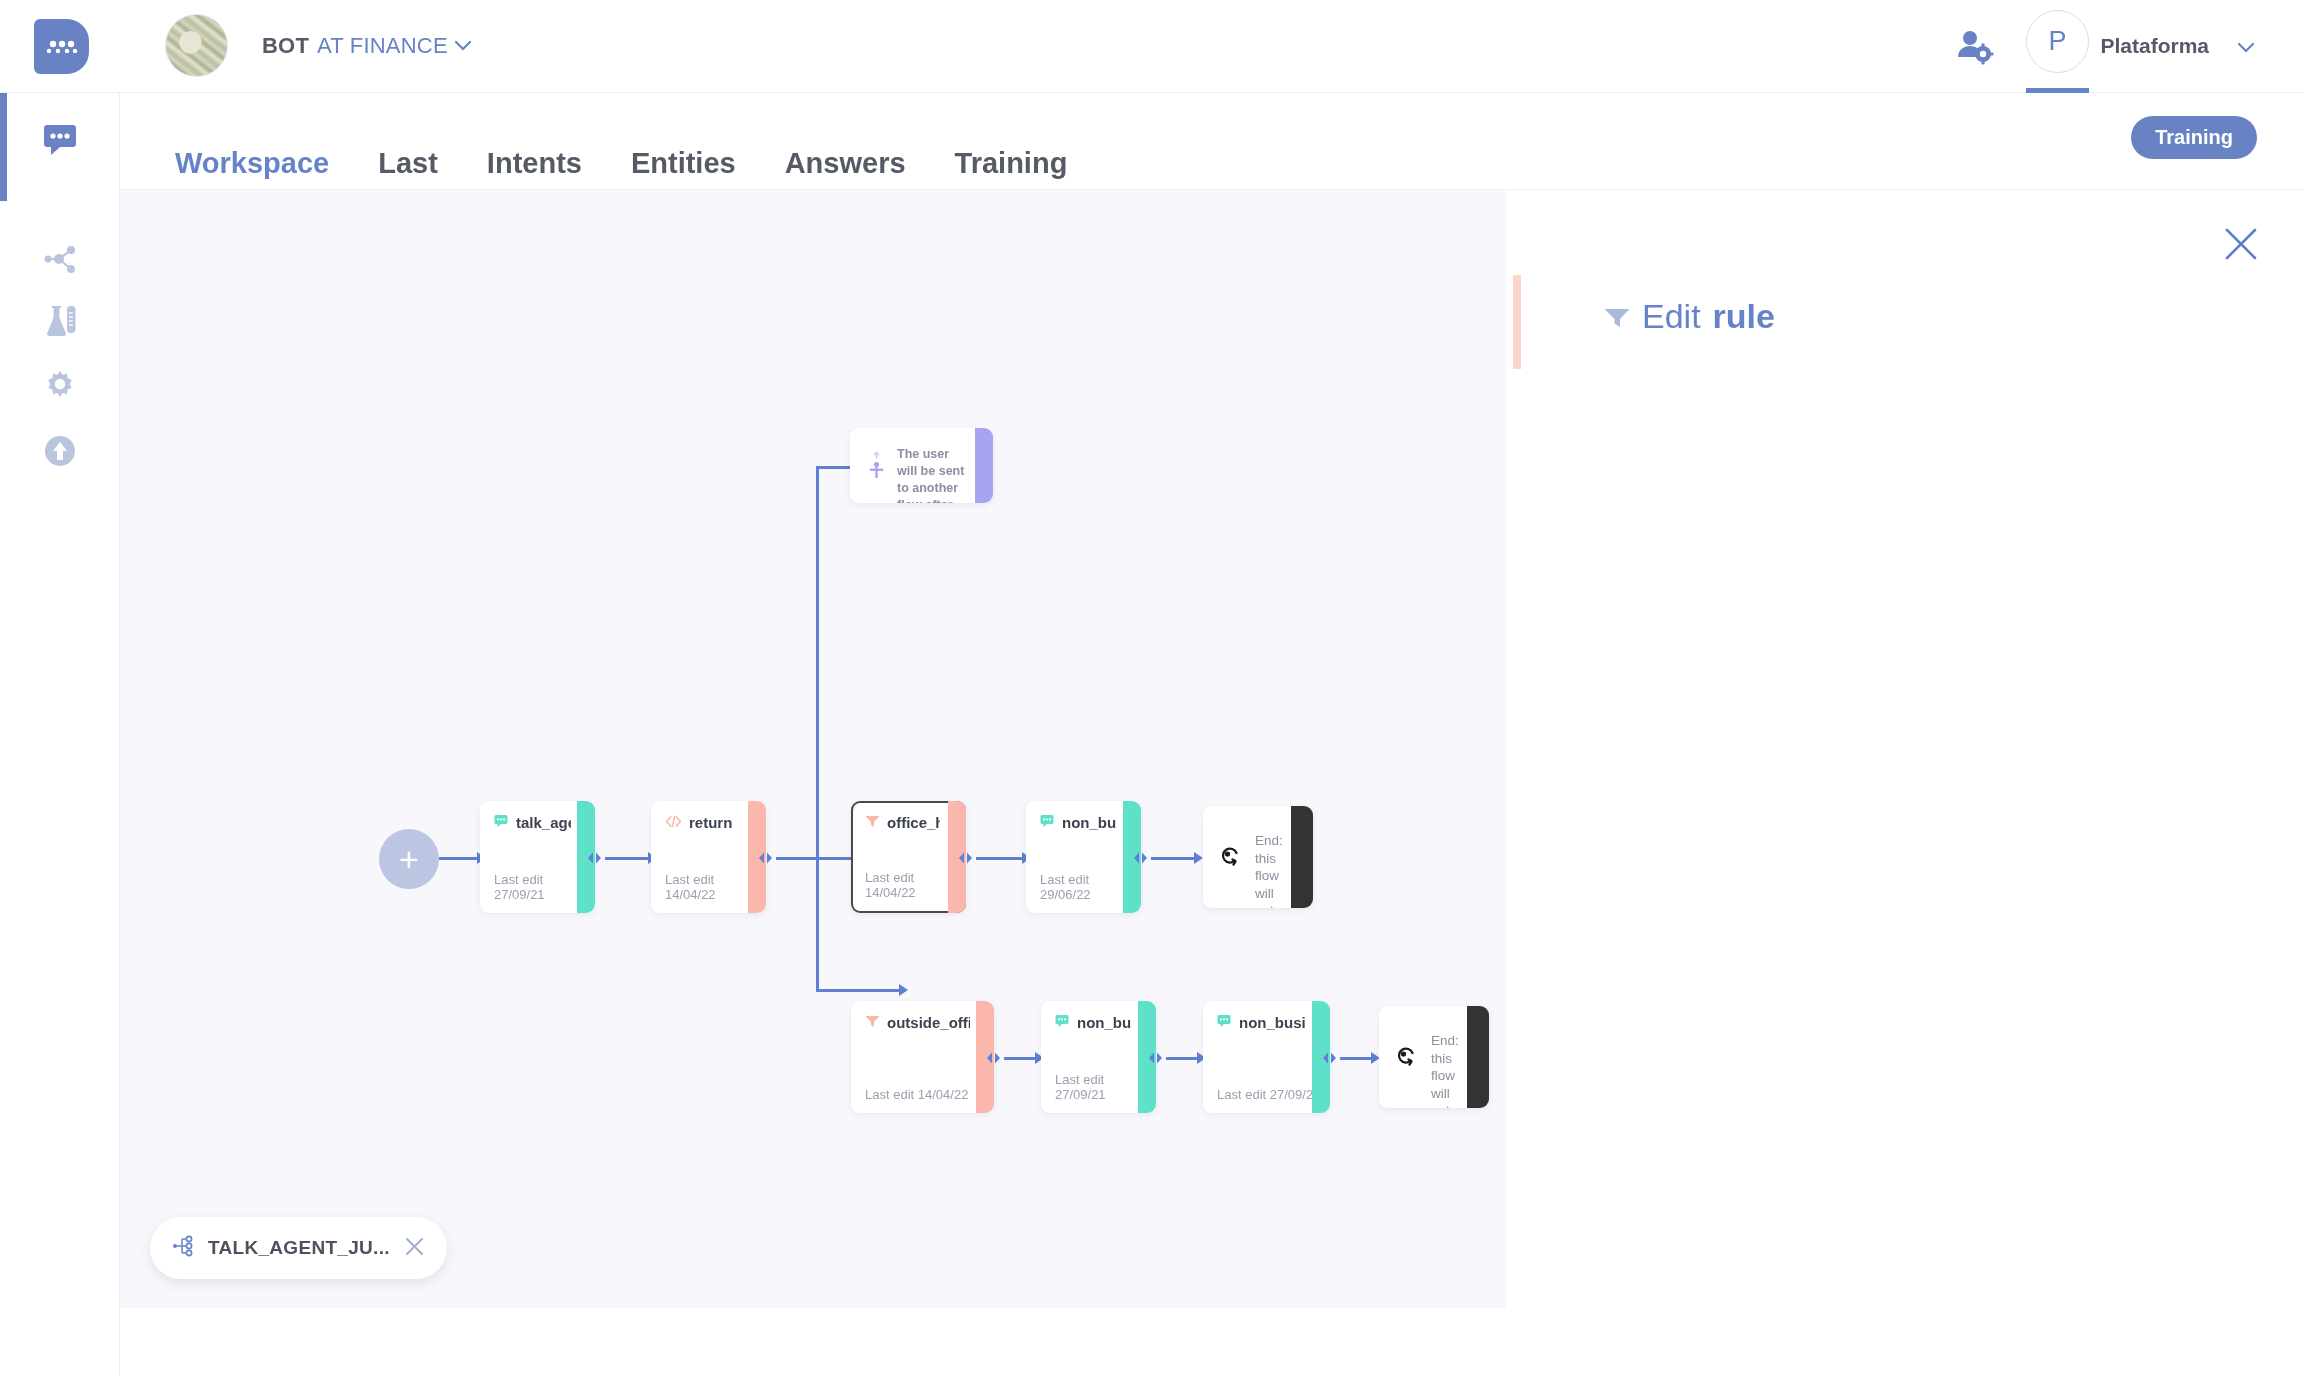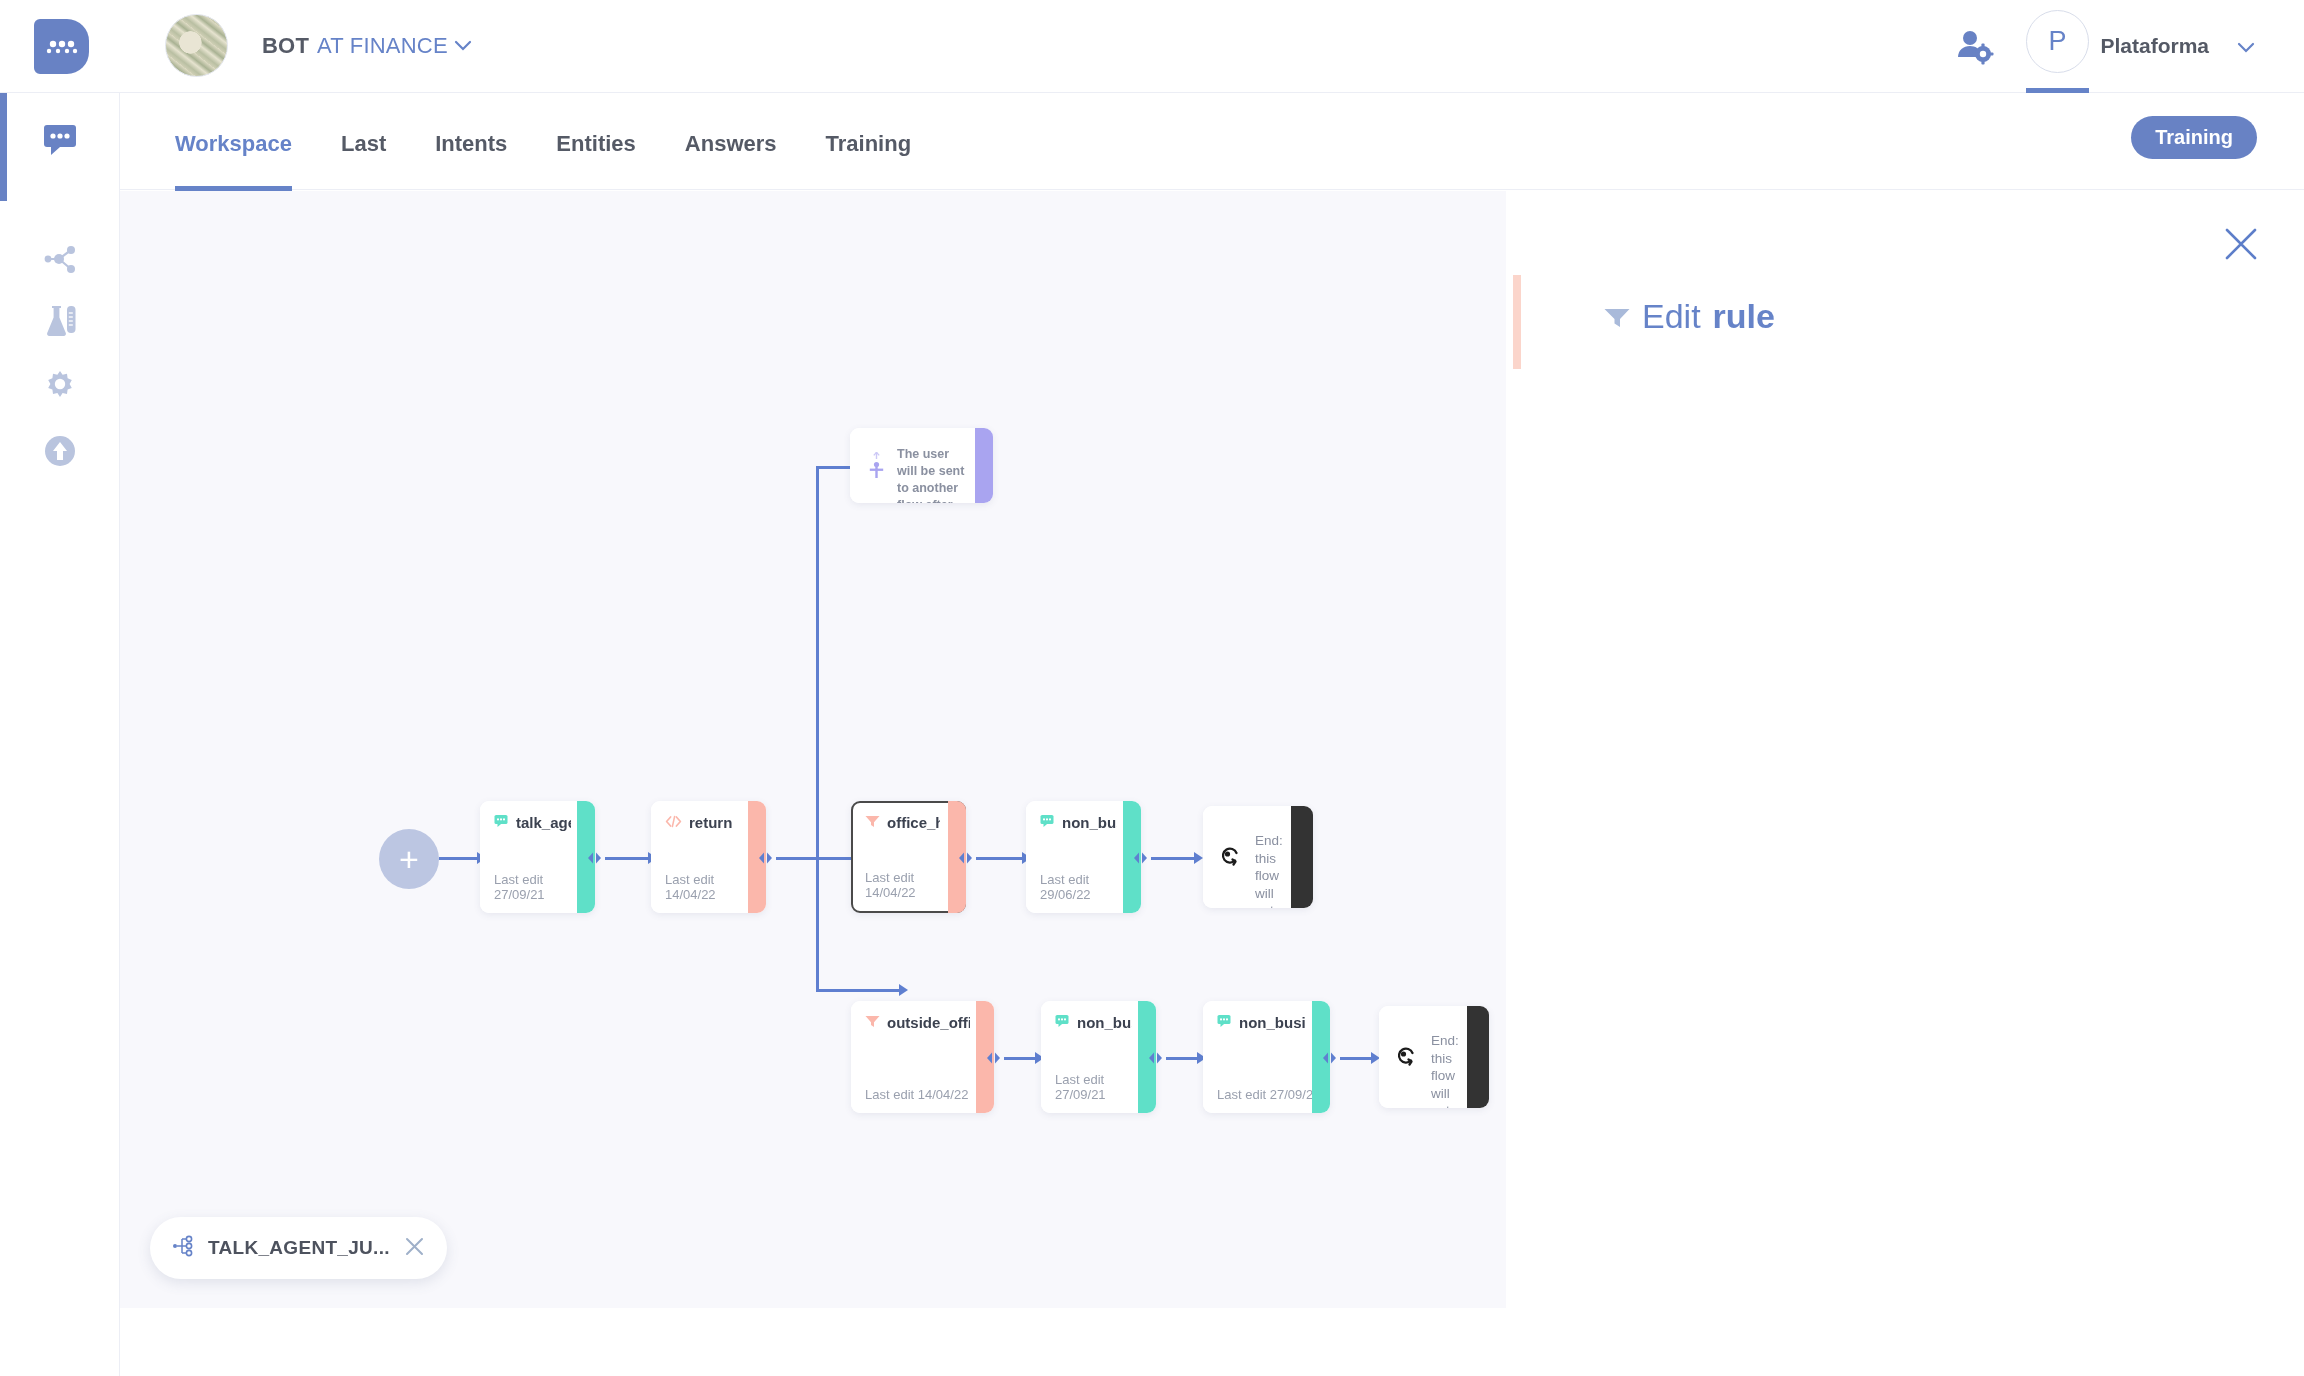--- a/index.html
+++ b/index.html
@@ -77,22 +77,22 @@
     display: flex; align-items: center; justify-content: center; cursor: pointer;
   }
 
   
   .tabbar {
     position: absolute; left: 120px; top: 93px; width: 2184px; height: 97px;
     background: #ffffff; border-bottom: 1px solid #eceef5;
   }
   .tabs { position: absolute; left: 55px; top: 38px; display: flex; gap: 49px; }
   .tab {
-    font-size: 22px; font-weight: 700; color: #555a66; cursor: pointer;
-    position: relative; padding-bottom: 34px;
+    font-size: 29px; font-weight: 700; color: #555a66; cursor: pointer;
+    position: relative; padding-bottom: 34px; margin-top: 16px;
   }
   .tab.active { color: #6683c8; }
   .tab.active:after {
     content: ""; position: absolute; left: 0; bottom: 0; width: 100%; height: 5px;
     background: #6683c8;
   }
   .training-btn {
     position: absolute; right: 47px; top: 116px;
     background: #6882c4; color: #fff; border: none; border-radius: 22px;
     padding: 10px 24px; font-size: 20px; font-weight: 700; cursor: pointer;

